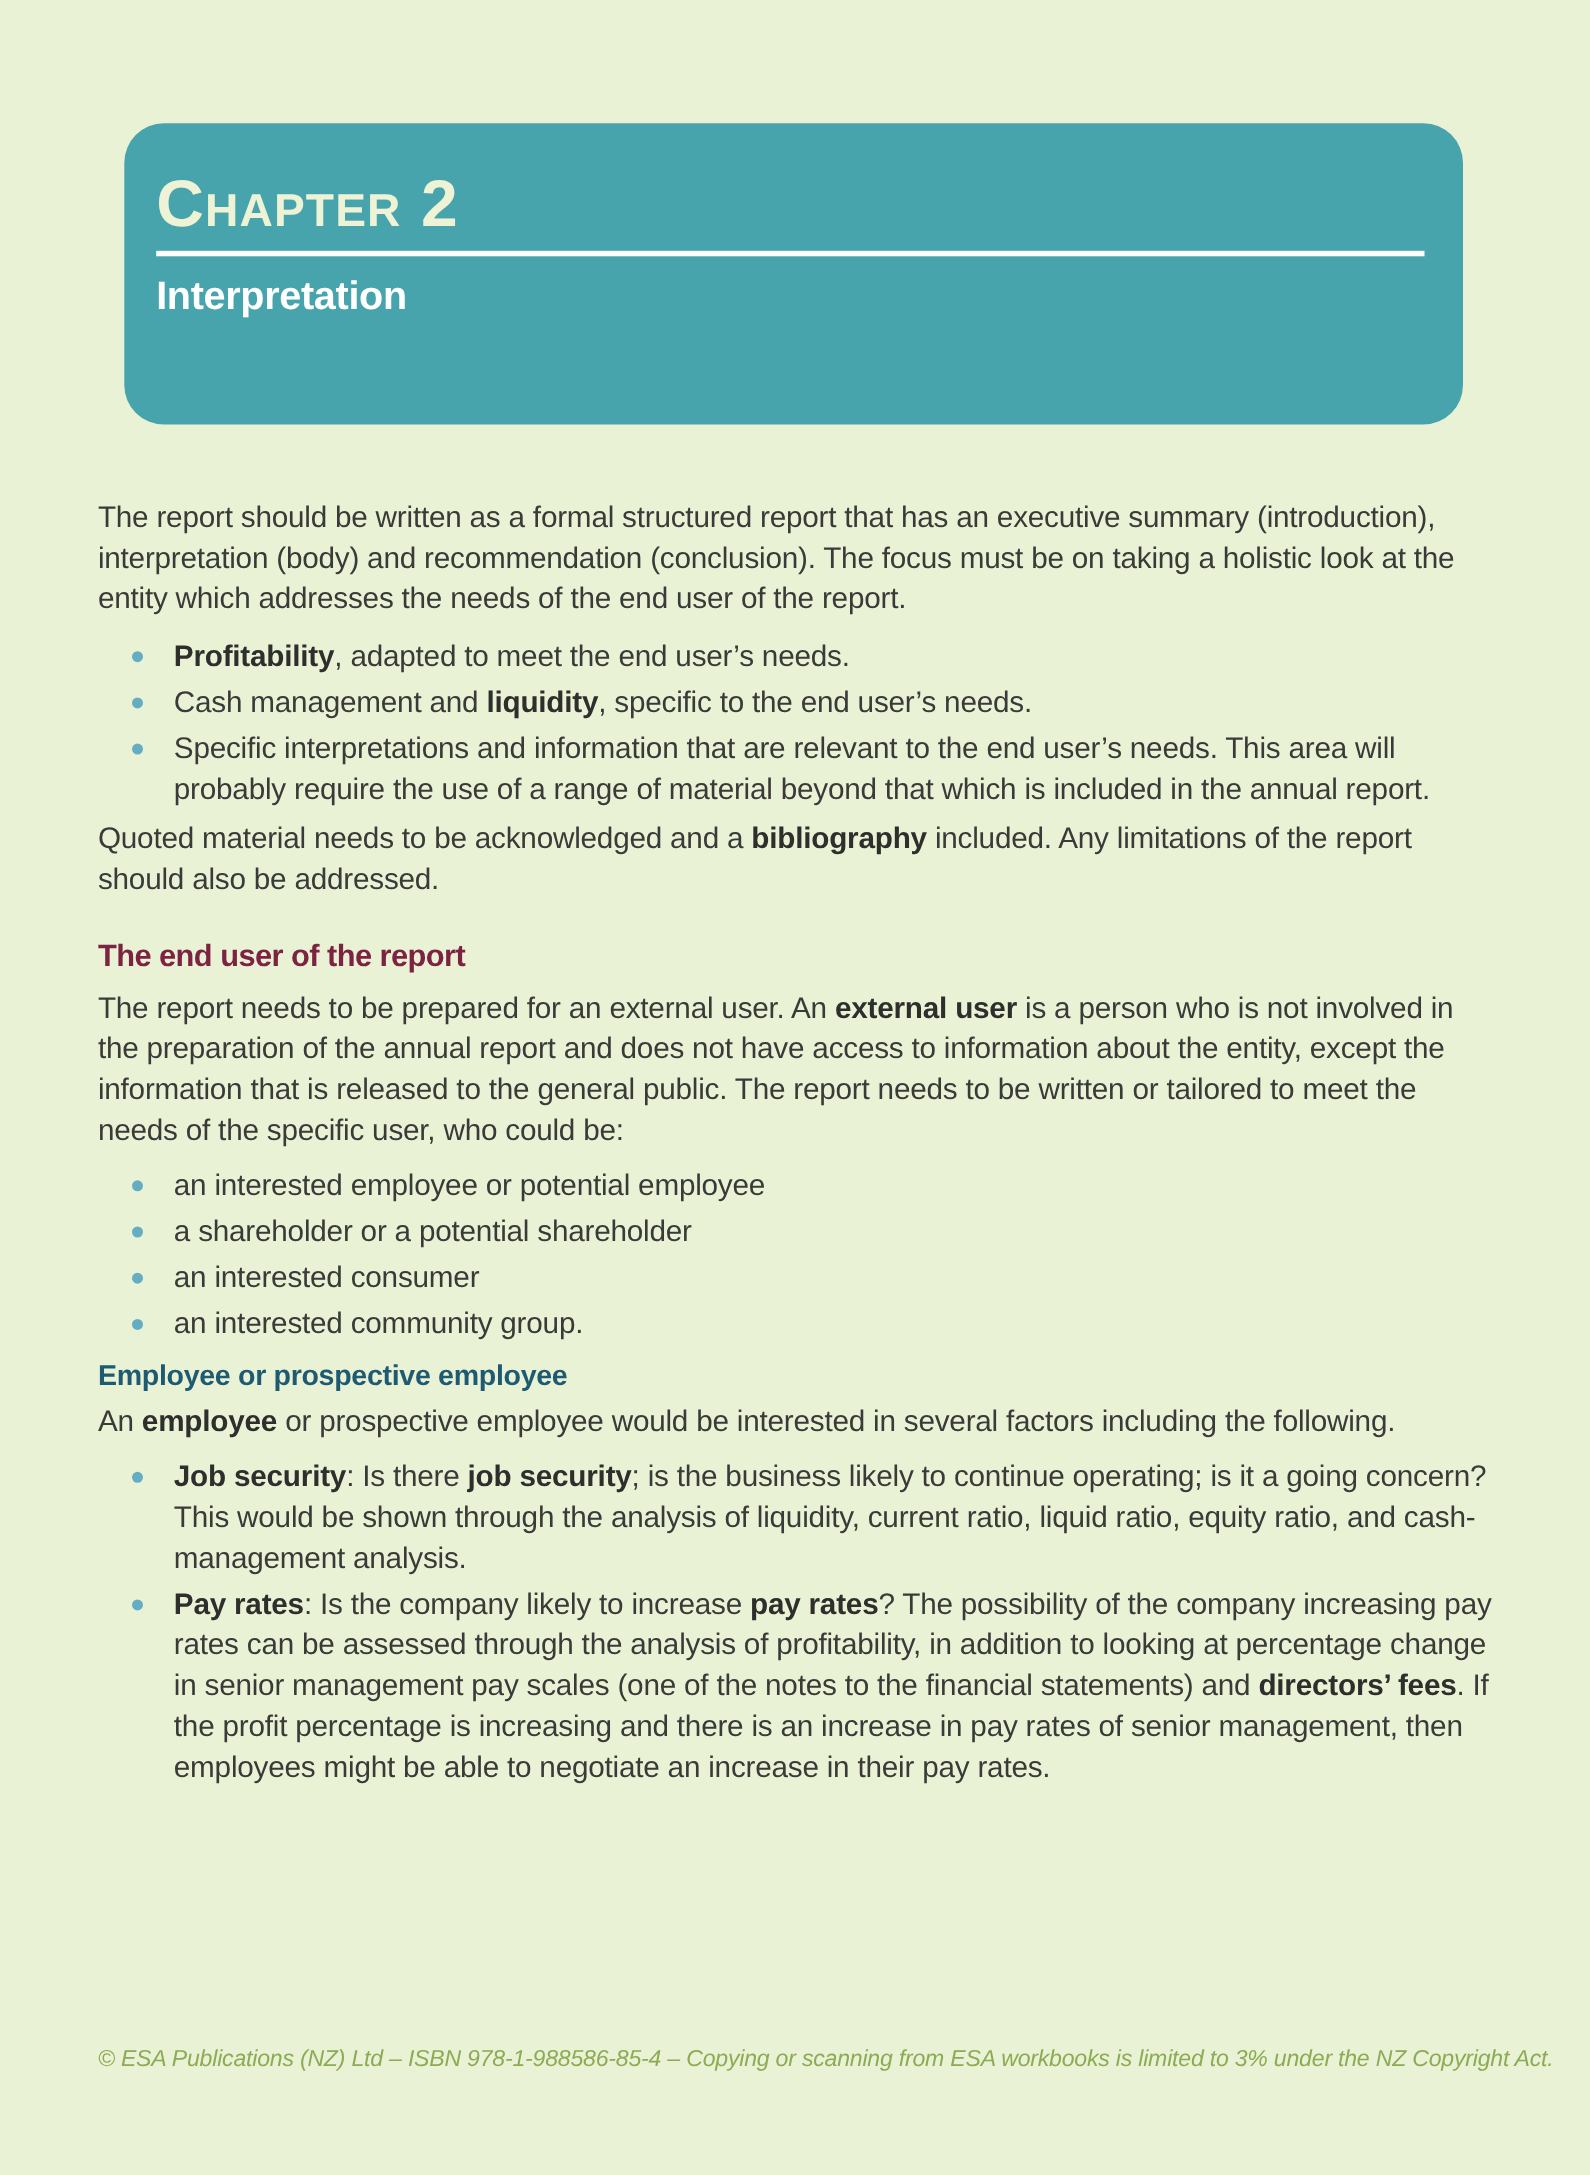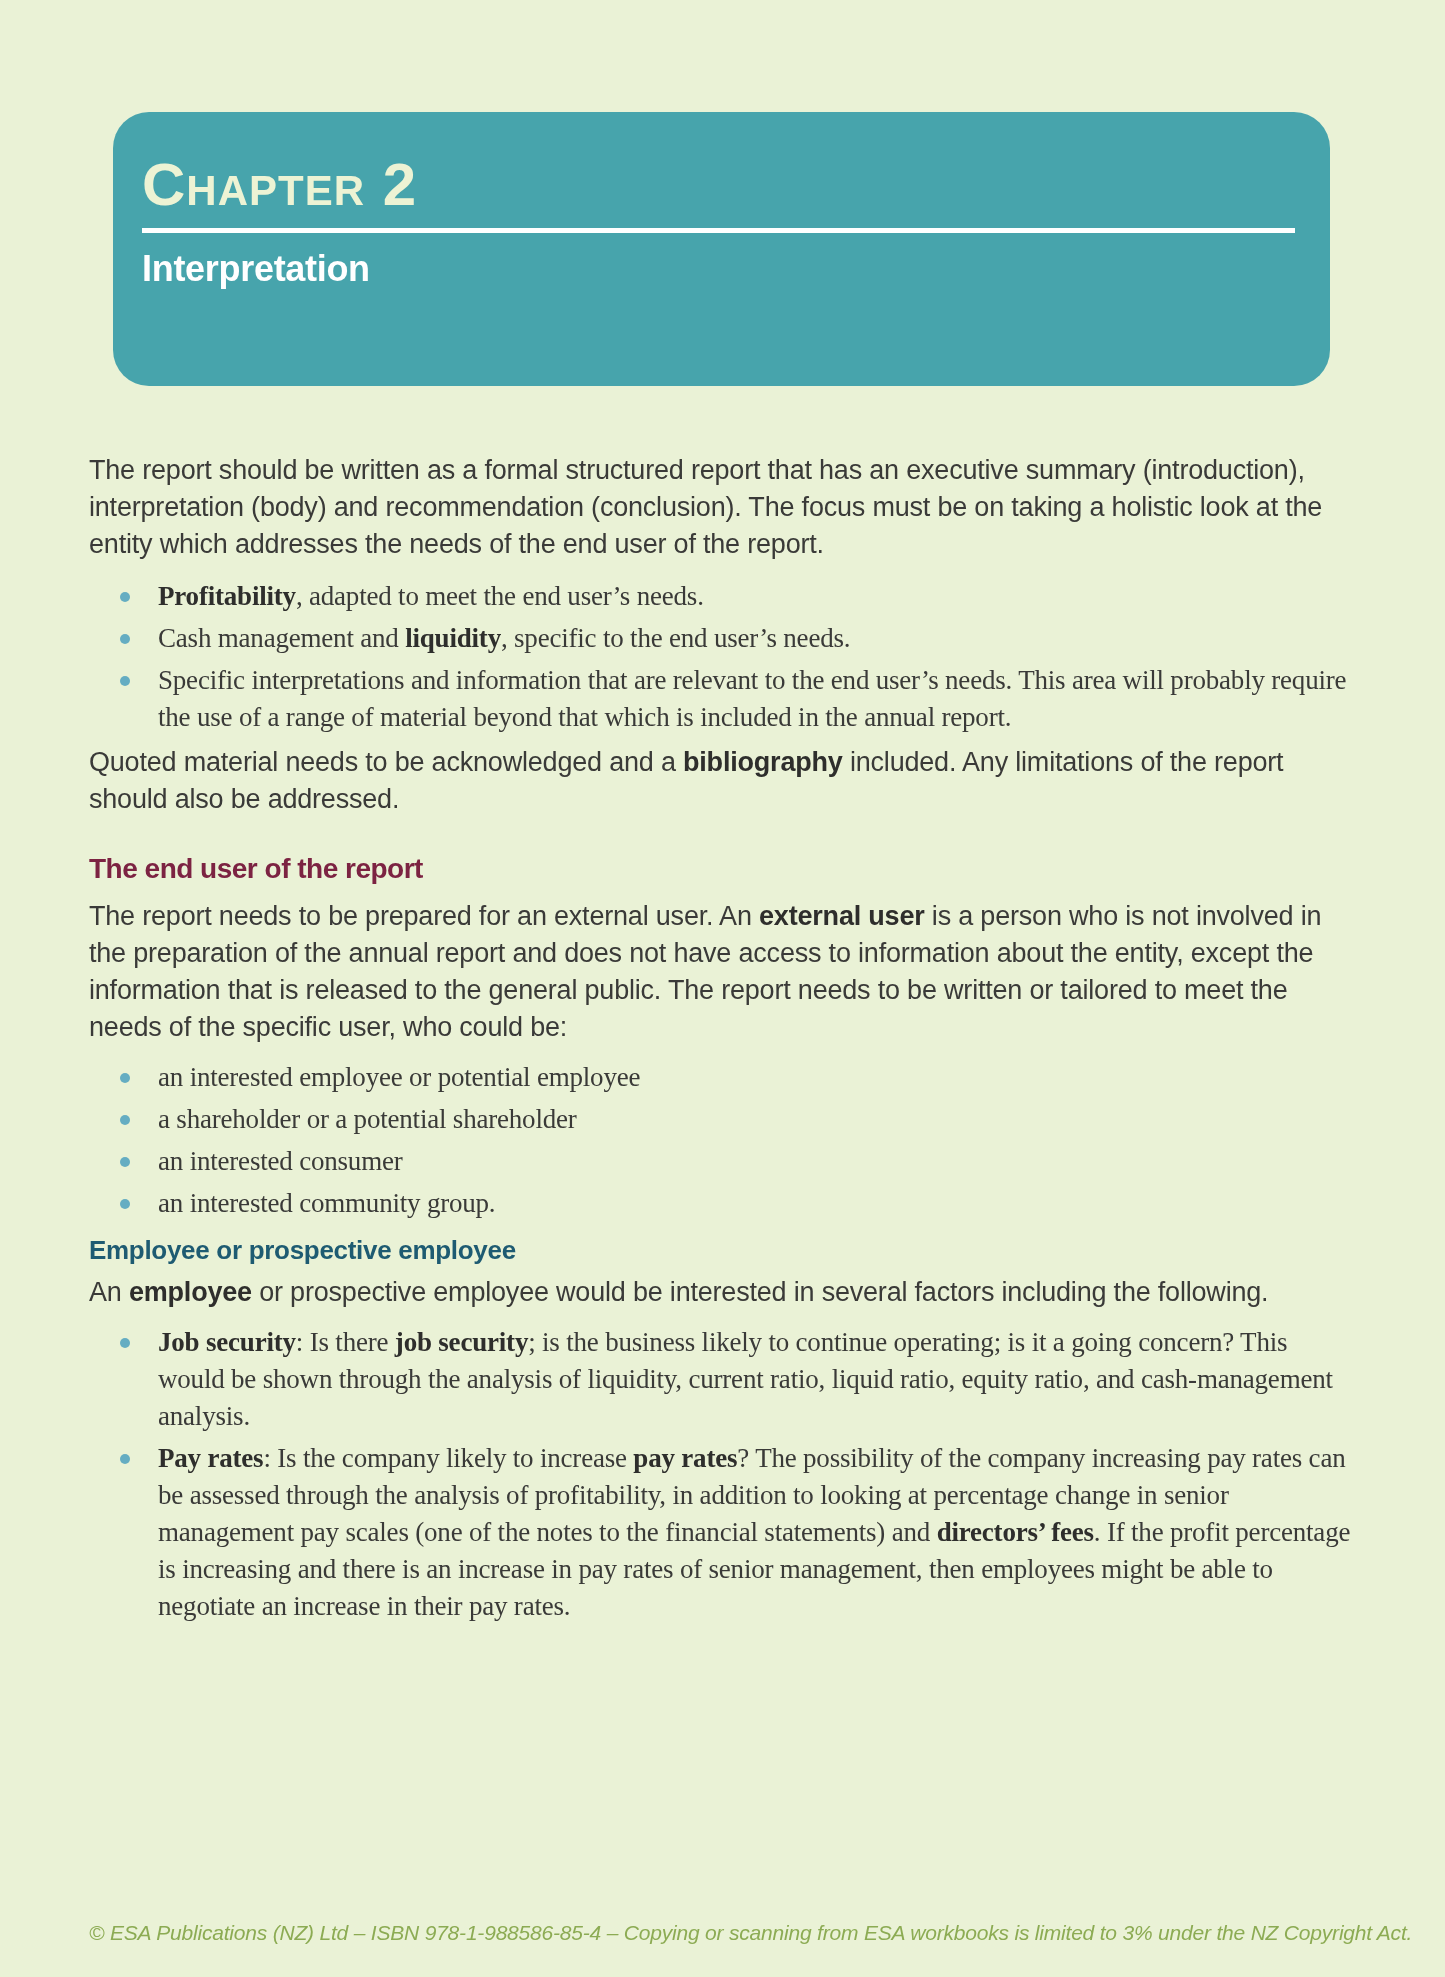--- a/index.html
+++ b/index.html
@@ -53,21 +53,21 @@
   .content{
     position:absolute;left:89px;top:452px;
     width:1268px;
     font-size:27px;
     line-height:37px;
     letter-spacing:-0.2px;
   }
   .content p{margin:0 0 15px 0;}
   .content p.tight{margin-bottom:13px;}
   .b{font-weight:bold;color:#2e2e2c;}
-  ul.bullets{list-style:none;margin:0 0 8px 0;padding:0;font-family:Liberation Serif, serif;}
+  ul.bullets{list-style:none;margin:0 0 8px 0;padding:0;}
   ul.bullets li{position:relative;padding-left:69px;margin-bottom:5px;}
   ul.bullets .dot{
     position:absolute;left:31px;top:14px;
     width:10px;height:10px;border-radius:50%;
     background:var(--bullet-color);
   }
   h2.section-heading{
     font-size:28px;line-height:46px;
     font-weight:bold;
     color:var(--section-heading-color);
@@ -75,21 +75,21 @@
     letter-spacing:-0.5px;
   }
   h3.subsection-heading{
     font-size:26px;line-height:40px;
     font-weight:bold;
     color:var(--subsection-heading-color);
     margin:8px 0 4px 0;
     letter-spacing:-0.3px;
   }
   .page-footer{
-    position:absolute;left:89px;top:1921px;
+    position:absolute;left:89px;top:1860px;
     font-style:italic;
     font-size:21px;
     color:var(--footer-color);
     letter-spacing:-0.2px;
   }
 </style>
 </head>
 <body>
 
 <div class="page">

